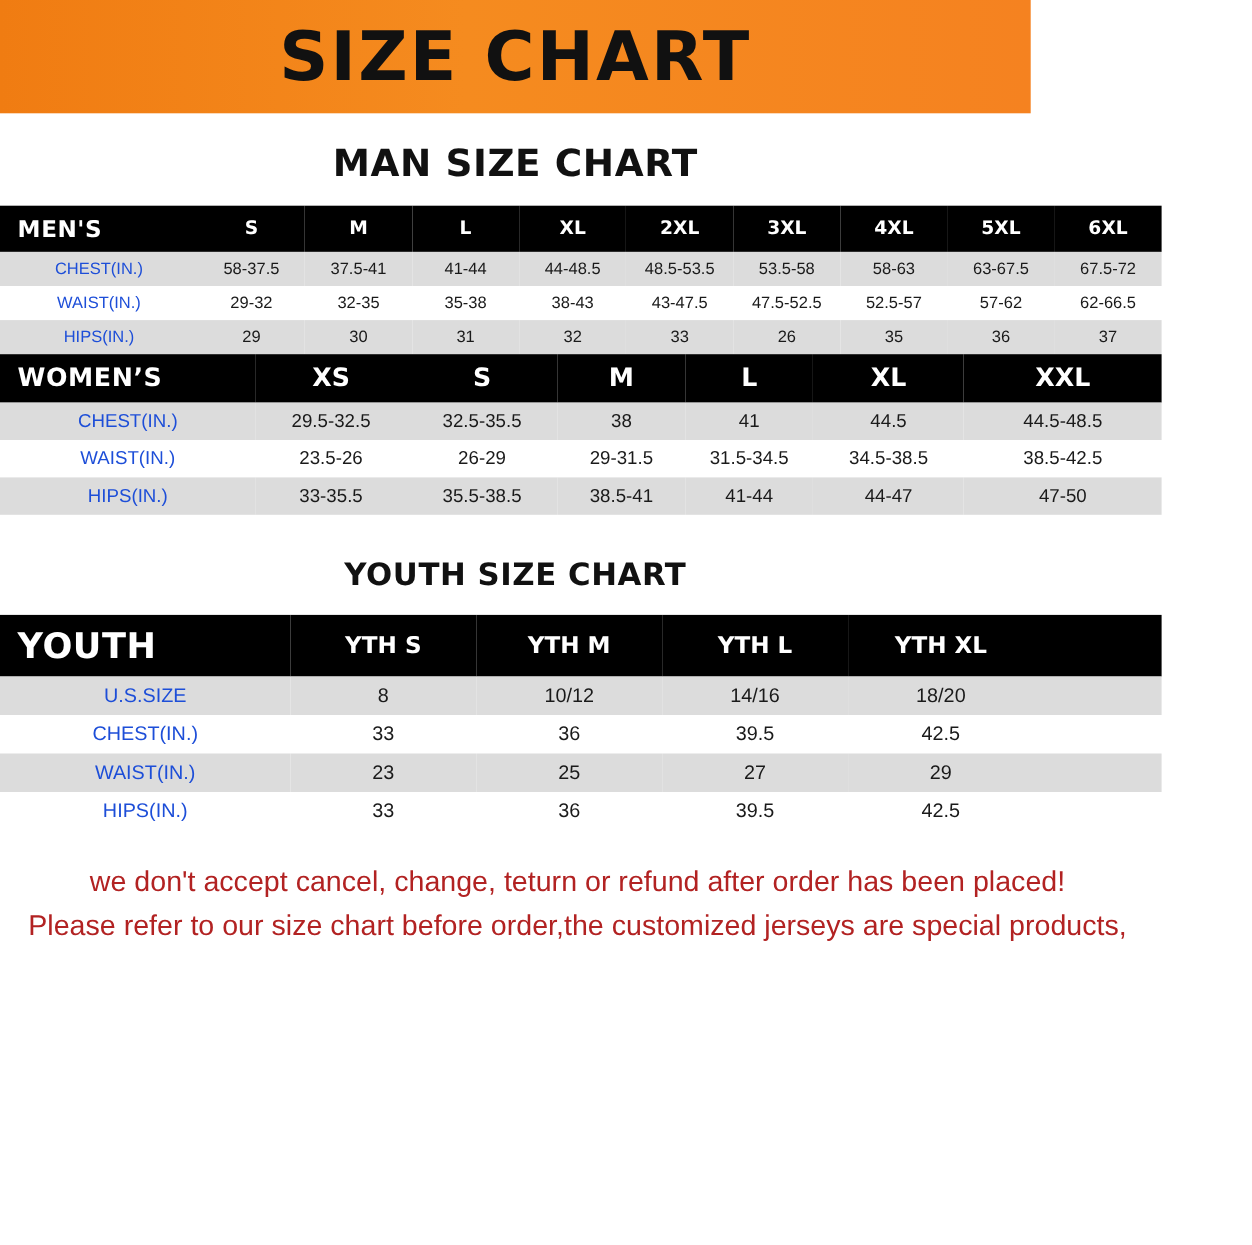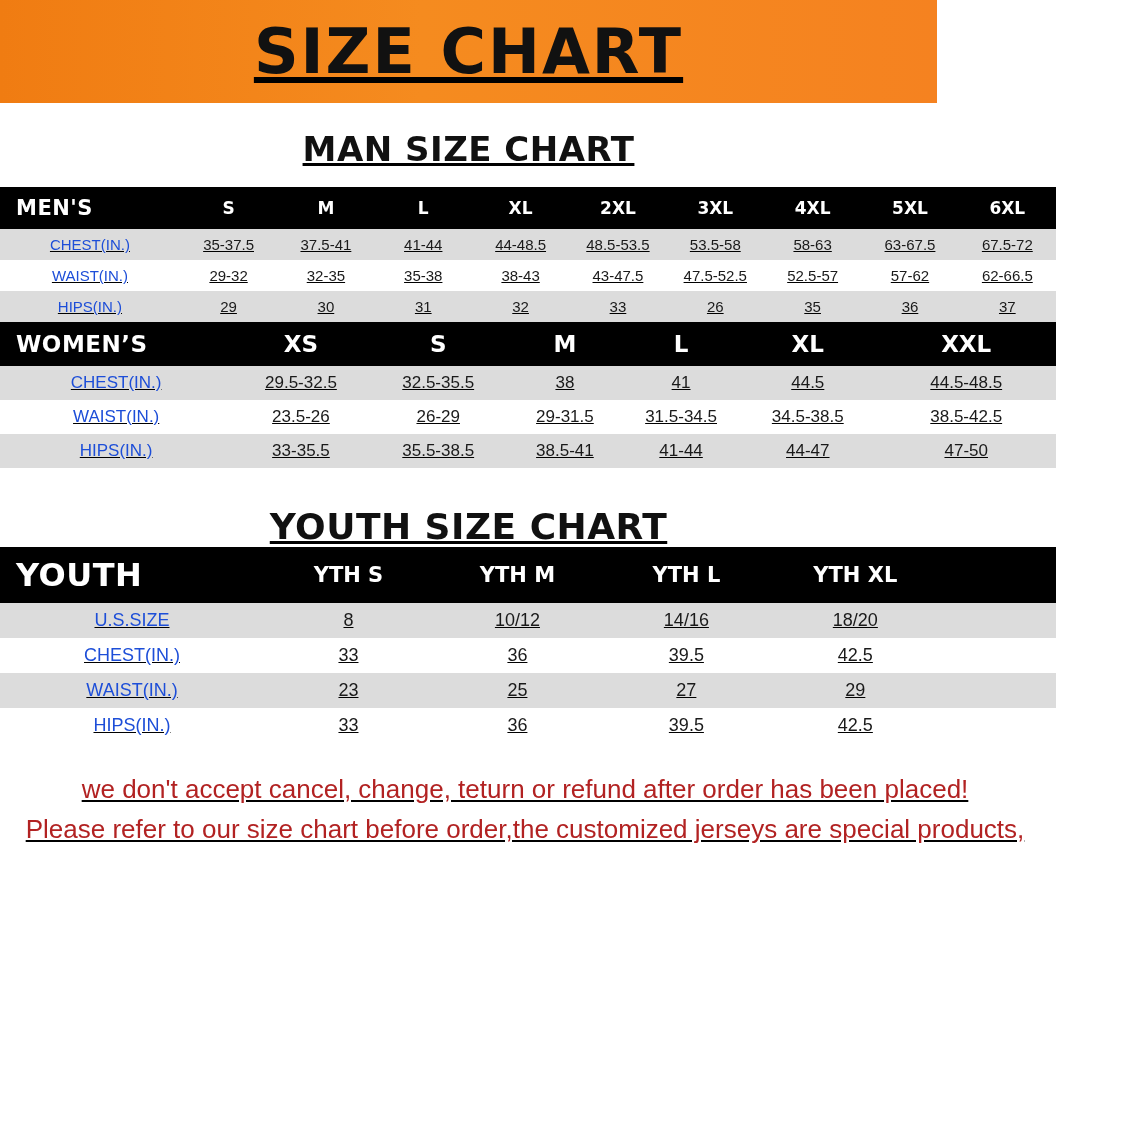--- a/index.html
+++ b/index.html
@@ -11,21 +11,20 @@
     height: 1132px;
     background: #ffffff;
     font-family: "Liberation Sans", sans-serif;
     overflow: hidden;
   }
   .page {
     position: relative;
     width: 937px;
     height: 1132px;
     background: #ffffff;
-    text-decoration: underline;
   }
 
   
   .banner {
     width: 100%;
     height: 103px;
     background: #f58220;
     background: linear-gradient(90deg, #f07c12 0%, #f58b1f 45%, #f58220 100%);
     display: flex;
     align-items: center;
@@ -44,21 +43,21 @@
   
   .section-title {
     text-align: center;
     font-family: "DejaVu Sans", sans-serif;
     font-weight: bold;
     color: #111111;
     letter-spacing: 0.5px;
   }
   .title-man    { font-size: 34px; margin-top: 26px; margin-bottom: 18px; }
   .title-women  { font-size: 36px; margin-top: 30px; margin-bottom: 20px; }
-  .title-youth  { font-size: 36px; margin-top: 38px; }
+  .title-youth  { font-size: 28px; margin-top: 38px; margin-bottom: 20px; }
 
   
   .table-wrap {
     margin: 0 auto;
     width: 1056px;
   }
   table.size-table {
     width: 100%;
     border-collapse: collapse;
     table-layout: fixed;
@@ -153,21 +152,21 @@
           <th>2XL</th>
           <th>3XL</th>
           <th>4XL</th>
           <th>5XL</th>
           <th>6XL</th>
         </tr>
       </thead>
       <tbody>
         <tr class="shade">
           <td class="rowlabel">CHEST(IN.)</td>
-          <td>35-37.5</td>
+          <td>58-37.5</td>
           <td>37.5-41</td>
           <td>41-44</td>
           <td>44-48.5</td>
           <td>48.5-53.5</td>
           <td>53.5-58</td>
           <td>58-63</td>
           <td>63-67.5</td>
           <td>67.5-72</td>
         </tr>
         <tr class="plain">

